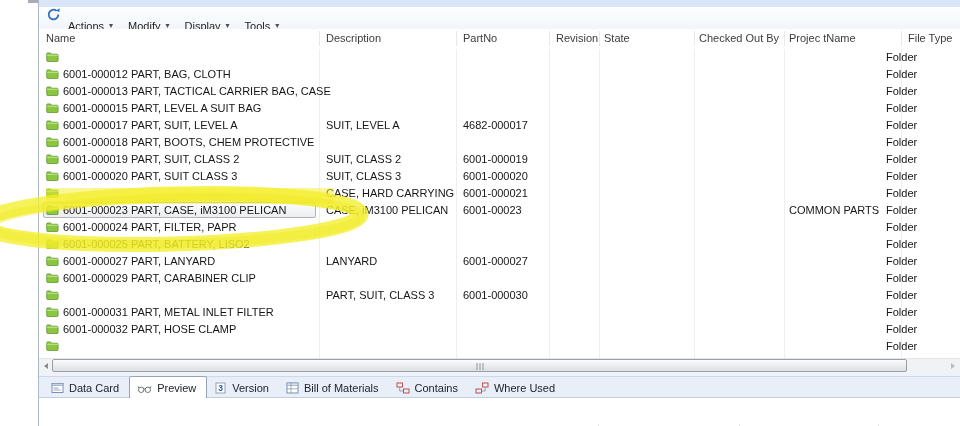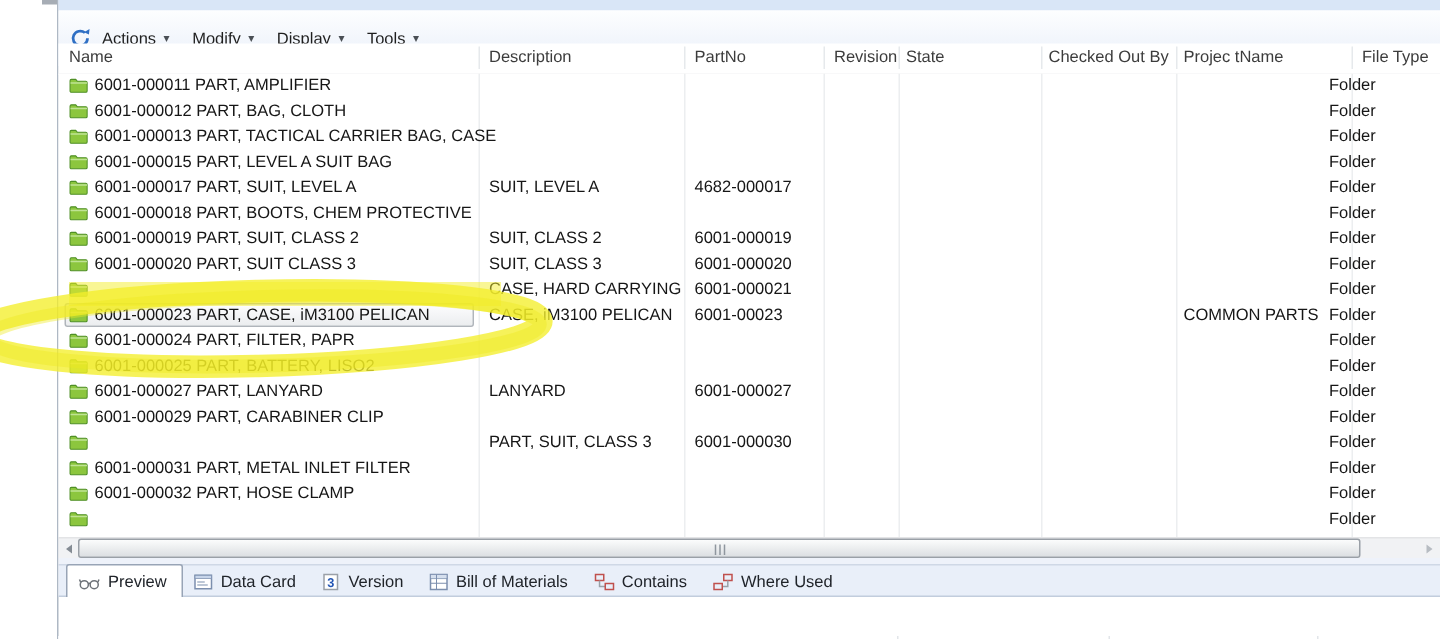--- a/index.html
+++ b/index.html
@@ -4,21 +4,21 @@
 <style>
   html,body{margin:0;padding:0;width:960px;height:426px;background:#fff;overflow:hidden;
     font-family:"Liberation Sans",sans-serif;-webkit-font-smoothing:antialiased;}
   .stage{position:relative;width:960px;height:426px;background:#fff;}
   .chrome-frag{position:absolute;left:28px;top:0;width:82px;height:3px;background:#a7adb5;}
   .panel{position:absolute;left:38px;top:0;width:922px;height:426px;border-left:1px solid #aeb8c4;box-sizing:border-box;background:#fff;}
   .top-strip{position:absolute;left:0;top:0;width:100%;height:7px;background:#d9e6f7;}
   
   .toolbar{position:absolute;left:0;top:7px;width:100%;height:38px;box-sizing:border-box;
     background:linear-gradient(#fdfeff,#e9eff9);border-bottom:1px solid #ccd6e4;
-    display:flex;align-items:center;padding-left:7px;}
+    display:flex;padding-left:7px;}
   .tb-icon{width:15px;height:15px;margin-right:7px;flex:0 0 auto;}
   .menu{display:flex;align-items:center;gap:5px;margin-right:15px;font-size:11px;color:#1e1e1e;cursor:default;}
   .caret{font-size:8px;color:#4a4f55;line-height:1;}
   
   .header{position:absolute;left:0;top:29px;width:100%;height:20px;background:#fff;border-bottom:1px solid #e1e4e8;}
   .hcell{position:absolute;top:3px;font-size:11px;color:#3c3c3c;white-space:nowrap;}
   .header .vsep{position:absolute;top:2px;height:15px;width:1px;background:#e6e9ec;}
   .cx-name{left:7px}.cx-desc{left:287px}.cx-partno{left:424px}.cx-rev{left:517px}
   .cx-state{left:565px}.cx-cob{left:660px}.cx-proj{left:750px}.cx-ftype{left:869px}
   .s0{left:280px}.s1{left:417px}.s2{left:510px}.s3{left:560px}.s4{left:655px}.s5{left:745px}.s6{left:862px}
@@ -121,21 +121,20 @@
       <div class="vsep s4"></div>
       <div class="vsep s5"></div>
       <div class="vsep s6"></div>
 
         <div class="row">
 
           <svg class="folder-ic" viewBox="0 0 13 12">
             <path d="M0.7 2.8c0-.5.4-.9.9-.9h2.9l1.1 1.3h5.6c.5 0 .9.4.9.9v5.5c0 .5-.4.9-.9.9H1.6c-.5 0-.9-.4-.9-.9z" fill="#8cc63e" stroke="#4f8f27" stroke-width="0.7"></path>
             <path d="M1 4.3h11" stroke="#bfe394" stroke-width="1.1"></path>
           </svg>
-          <span class="cell c-name">6001-000011 PART, AMPLIFIER</span>
           <span class="cell c-desc"></span>
           <span class="cell c-partno"></span>
           <span class="cell c-rev"></span>
           <span class="cell c-state"></span>
           <span class="cell c-cob"></span>
           <span class="cell c-proj"></span>
           <span class="cell c-ftype">Folder</span>
         </div>
 
         <div class="row">
@@ -419,35 +418,35 @@
             <span></span>
           </div>
       </div>
       <div class="hs-btn hs-right">
           <span class="tri-r"></span>
         </div>
     </div>
     <div class="below-scroll"></div>
 
     <div class="tabbar">
+      <div class="tab">
+        <svg width="13" height="12" viewBox="0 0 13 12">
+          <rect x="1" y="1.5" width="11" height="9" fill="#fff" stroke="#7c8fae"></rect>
+          <rect x="1" y="1.5" width="11" height="2.2" fill="#c7d5ea" stroke="#7c8fae" stroke-width="0.5"></rect>
+          <path d="M2.5 6h5M2.5 8h7" stroke="#7c8fae" stroke-width="0.8"></path>
+        </svg>
+        <span>Data Card</span>
+      </div>
       <div class="tab active">
         <svg width="15" height="12" viewBox="0 0 15 12">
           <circle cx="4.2" cy="7.8" r="2.7" fill="none" stroke="#6d7278"></circle>
           <circle cx="10.8" cy="7.8" r="2.7" fill="none" stroke="#6d7278"></circle>
           <path d="M6.9 7.3q.6-.9 1.2 0M1.7 6 1 4.3M13.3 6l.7-1.7" fill="none" stroke="#6d7278"></path>
         </svg>
         <span>Preview</span>
-      </div>
-      <div class="tab">
-        <svg width="13" height="12" viewBox="0 0 13 12">
-          <rect x="1" y="1.5" width="11" height="9" fill="#fff" stroke="#7c8fae"></rect>
-          <rect x="1" y="1.5" width="11" height="2.2" fill="#c7d5ea" stroke="#7c8fae" stroke-width="0.5"></rect>
-          <path d="M2.5 6h5M2.5 8h7" stroke="#7c8fae" stroke-width="0.8"></path>
-        </svg>
-        <span>Data Card</span>
       </div>
       <div class="tab">
         <svg width="13" height="12" viewBox="0 0 13 12">
           <rect x="2" y="1" width="9" height="10" fill="#fff" stroke="#9aa0a8"></rect>
           <text x="4.2" y="9" font-size="8.5" font-weight="bold" fill="#2355b4" font-family="sans-serif">3</text>
         </svg>
         <span>Version</span>
       </div>
       <div class="tab">
         <svg width="13" height="12" viewBox="0 0 13 12">

